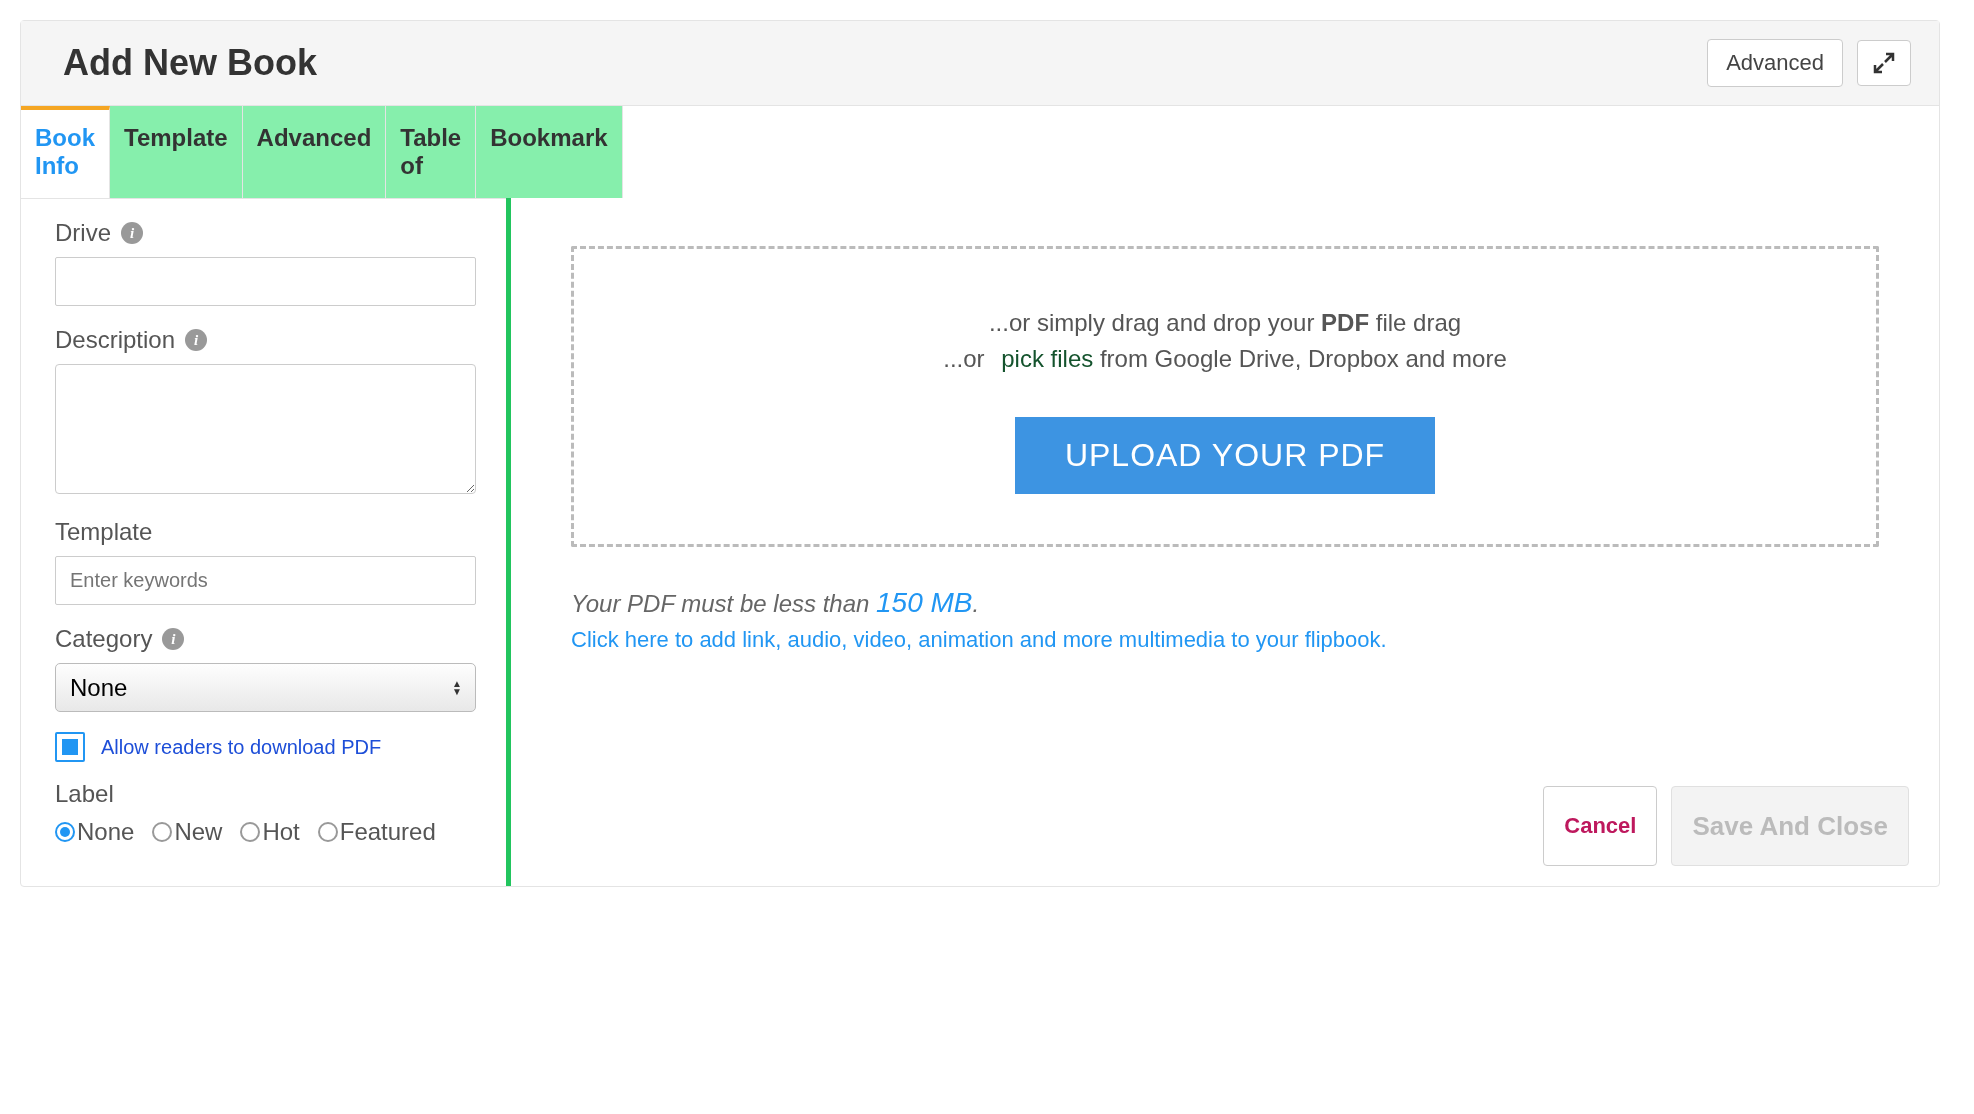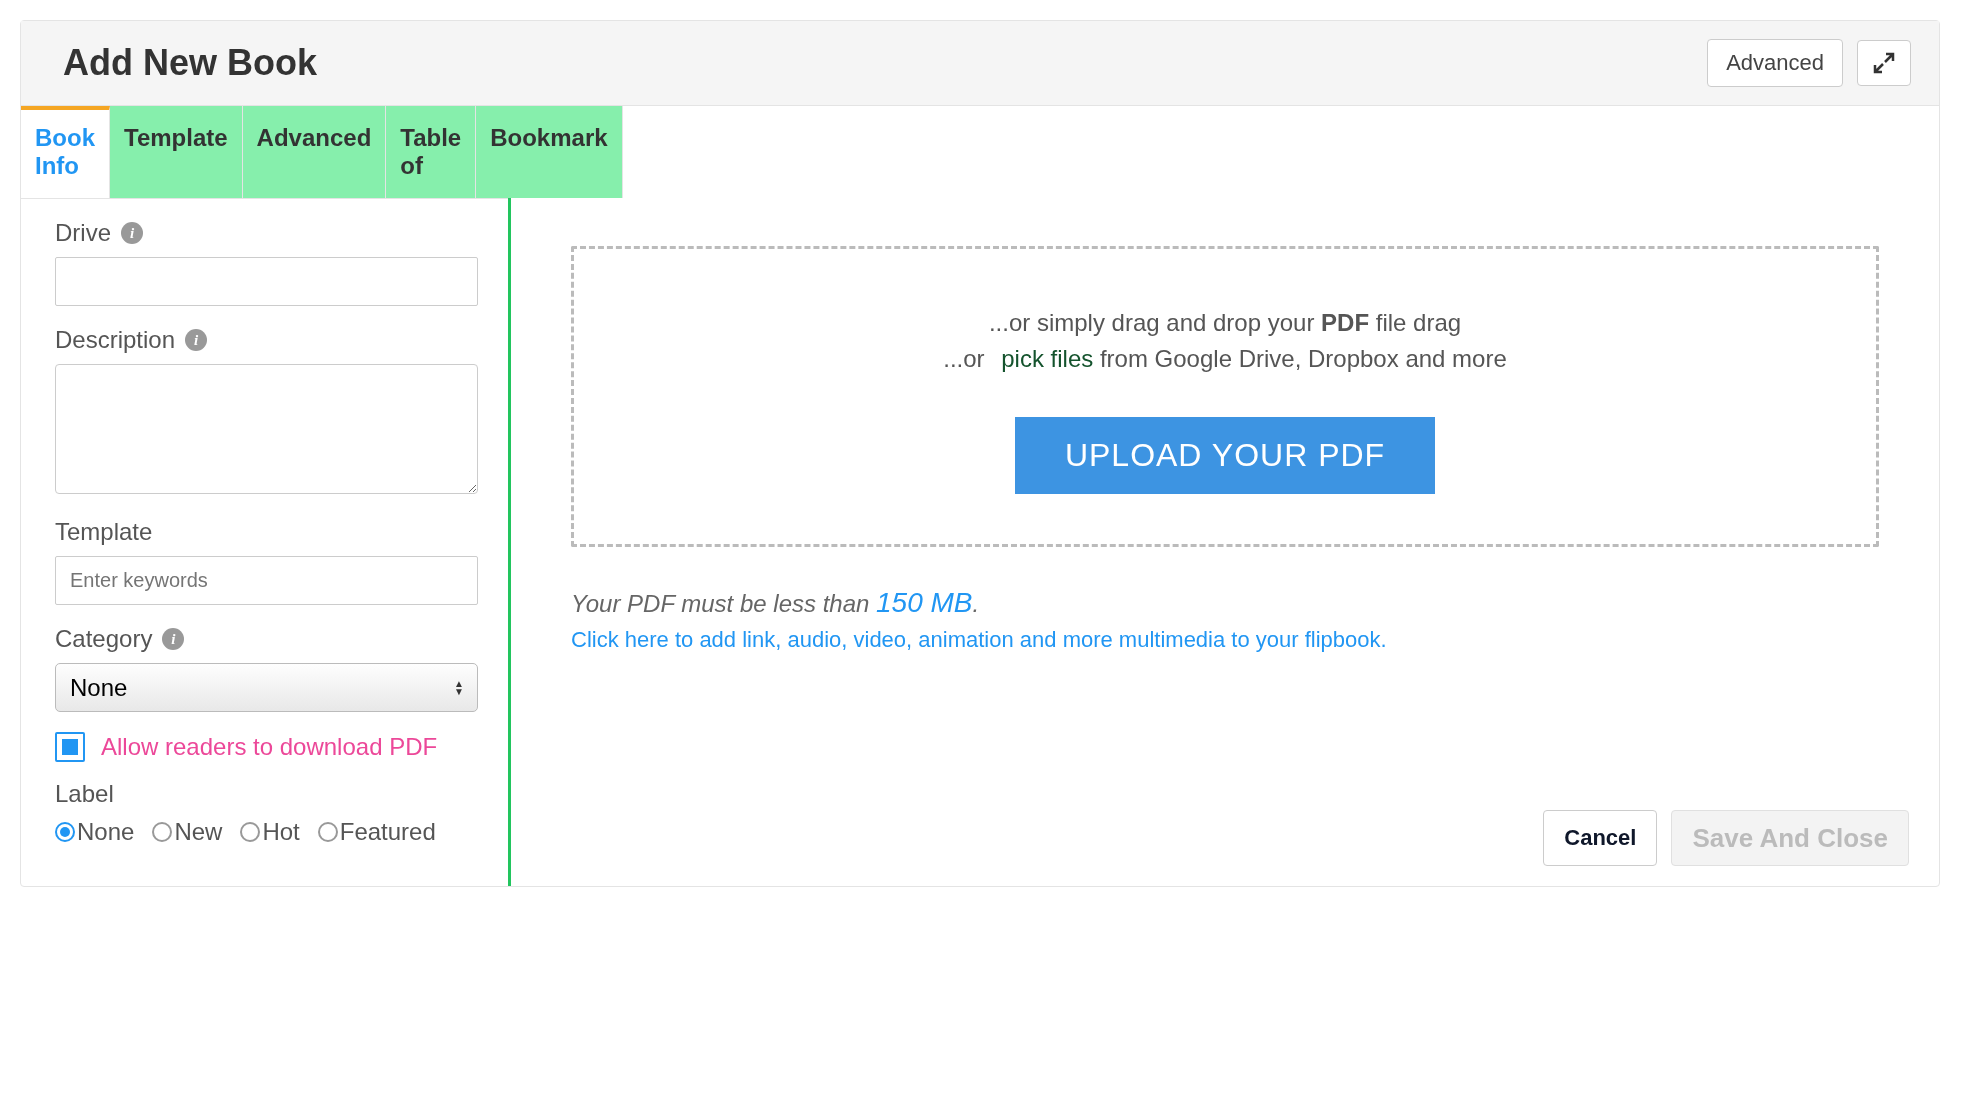--- a/index.html
+++ b/index.html
@@ -52,21 +52,21 @@
   display: flex;
   align-items: center;
   justify-content: center;
 }
 .modal-body {
   display: flex;
   min-height: 720px;
 }
 .left-panel {
   width: 490px;
-  border-right: 3px solid #22c55e;
+  border-right: 5px solid #22c55e;
 }
 .tabs {
   display: flex;
   border-bottom: 1px solid #e4e4e4;
 }
 .tab {
   padding: 18px 14px;
   font-size: 24px;
   font-weight: 600;
   color: #333;
@@ -169,22 +169,22 @@
   align-items: center;
   justify-content: center;
   cursor: pointer;
 }
 .checkbox-inner {
   width: 16px;
   height: 16px;
   background: #2196f3;
 }
 .checkbox-label {
-  font-size: 24px;
-  color: #ec4899;
+  font-size: 20px;
+  color: #1d4ed8;
 }
 .radio-row {
   display: flex;
   gap: 18px;
   align-items: center;
   margin-top: 10px;
 }
 .radio-item {
   display: flex;
   align-items: center;
@@ -273,25 +273,25 @@
   position: absolute;
   bottom: 20px;
   right: 30px;
   display: flex;
   gap: 14px;
 }
 .btn-cancel {
   background: #fff;
   border: 1px solid #ccc;
   border-radius: 4px;
-  padding: 14px 20px;
+  padding: 26px 20px;
   font-size: 22px;
   font-weight: 600;
   cursor: pointer;
-  color: #0f172a;
+  color: #be185d;
 }
 .btn-save {
   background: #f3f3f3;
   border: 1px solid #e0e0e0;
   border-radius: 4px;
   padding: 10px 20px;
   font-size: 26px;
   font-weight: 600;
   color: #bbb;
   cursor: not-allowed;

